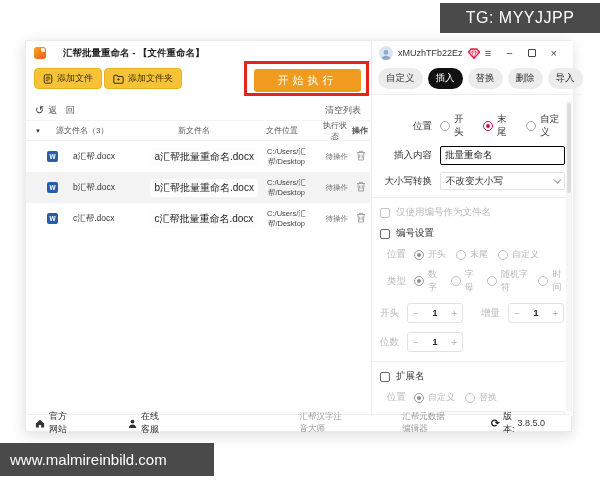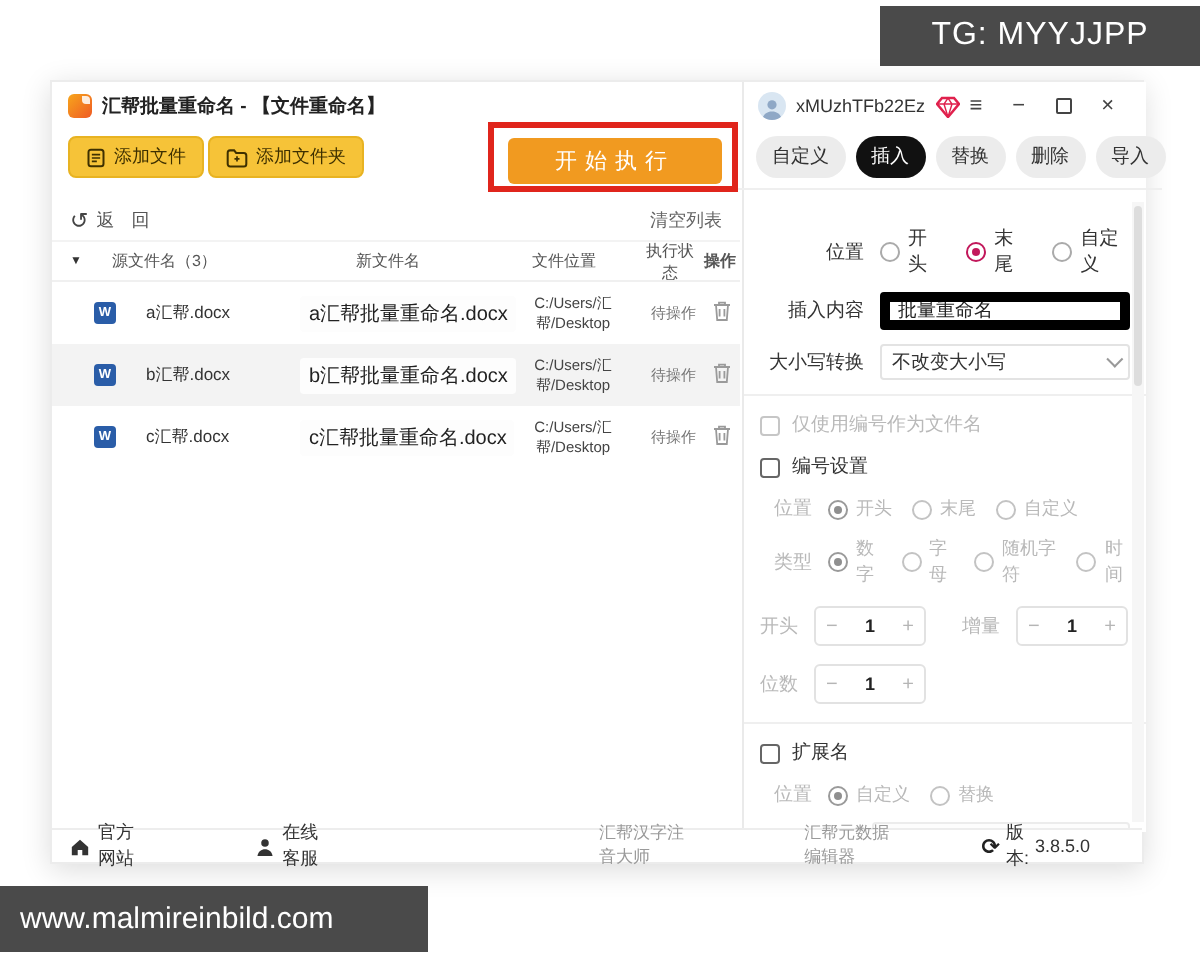--- a/index.html
+++ b/index.html
@@ -14,21 +14,21 @@
   .wm-box { position:absolute; left:0; top:443px; width:214px; height:33px;
     background:#4a4a4a; color:#fff; font-size:15px; display:flex; align-items:center;
     padding-left:10px; z-index:50; }
 
   
   .app { position:absolute; left:25px; top:40px; width:547px; height:392px;
     background:#fff; border:1px solid #ececec; box-shadow:0 3px 14px rgba(0,0,0,.14); }
 
   
   .left-pane { position:absolute; left:0; top:0; width:344px; height:375px; background:#fff; }
-  .titlebar { height:20px; display:flex; align-items:center; gap:5px; padding:0 8px; margin-top:2px; }
+  .titlebar { height:20px; display:flex; align-items:center; gap:17px; padding:0 8px; margin-top:2px; }
   .app-logo { width:12px; height:12px; border-radius:3px;
     background:linear-gradient(135deg,#f7a61c,#ef5a24); position:relative; flex:0 0 auto; }
   .app-logo::after { content:''; position:absolute; right:1px; top:1px; width:4px; height:4px;
     background:#fff; border-radius:0 2px 0 2px; opacity:.85; }
   .title-text { font-size:9.5px; color:#222; font-weight:bold; white-space:nowrap; }
 
   .toolbar { position:relative; height:38px; }
   .btn-yellow { position:absolute; top:5px; height:21px; display:inline-flex; align-items:center;
     gap:4px; background:#f6c338; border:1px solid #e8b322; border-radius:4px;
     padding:0 8px; font-size:9px; color:#3e3000; cursor:pointer; }
@@ -86,21 +86,21 @@
 
   .panel-content { padding:4px 8px 0 8px; font-size:9.5px; color:#333; height:325px; overflow:hidden; }
   .p-row { display:flex; align-items:center; margin:7px 0; }
   .p-label { width:52px; text-align:right; margin-right:8px; flex:0 0 auto; }
   .radio-group { display:flex; align-items:center; gap:13px; }
   .radio-opt { display:inline-flex; align-items:center; gap:4px; cursor:pointer; }
   .radio { width:10px; height:10px; border:1px solid #aaa; border-radius:50%;
     position:relative; flex:0 0 auto; }
   .radio.sel { border-color:#c2185b; }
   .radio.sel::after { content:''; position:absolute; inset:2px; background:#c2185b; border-radius:50%; }
-  .txt-input { flex:1; height:19px; border:5px solid #000000; border-radius:2px;
+  .txt-input { flex:1; height:19px; border:1px solid #000000; border-radius:2px;
     font-size:9.5px; padding:0 4px; color:#222; font-family:inherit; outline:none; min-width:0; }
   .select-box { flex:1; height:18px; border:1px solid #e3e3e3; border-radius:2px;
     display:flex; align-items:center; padding:0 5px; color:#333; cursor:pointer; }
   .chevron { margin-left:auto; width:6px; height:6px; border-right:1.2px solid #999;
     border-bottom:1.2px solid #999; transform:rotate(45deg) translateY(-2px); }
   .divider { border-top:1px solid #efefef; margin:7px -8px; }
   .chk-row { display:flex; align-items:center; gap:6px; margin:8px 0; cursor:pointer; }
   .checkbox { width:10px; height:10px; border:1.3px solid #666; border-radius:2px; flex:0 0 auto; }
   .dis { color:#b9b9b9; }
   .dis .checkbox { border-color:#c6c6c6; }

